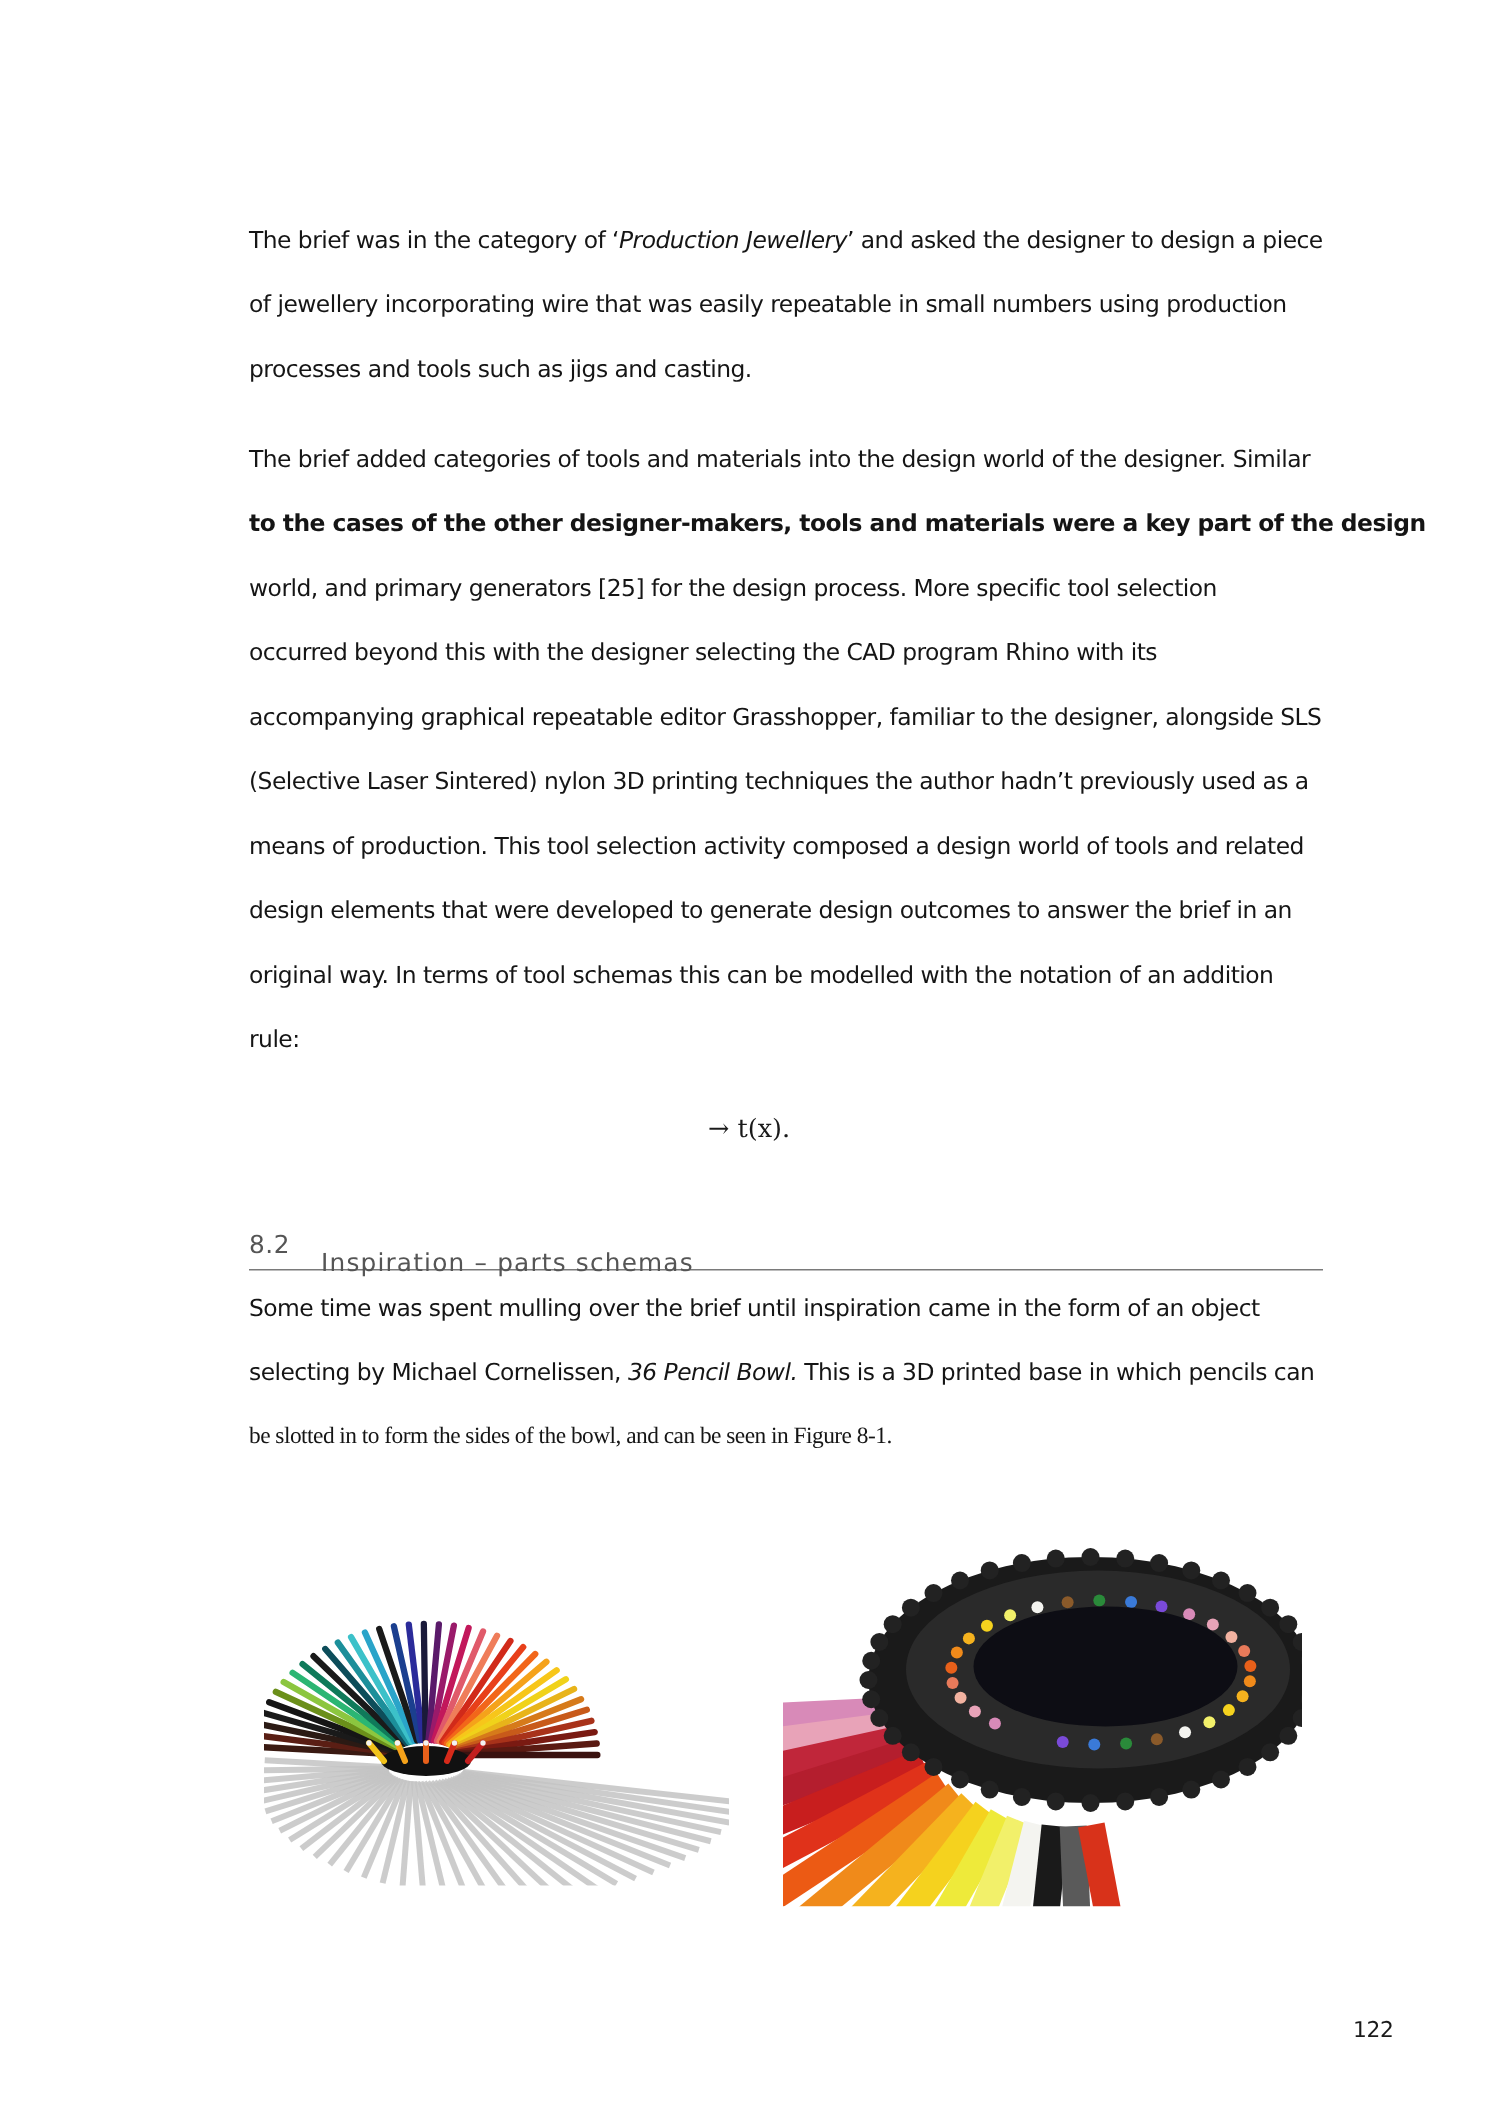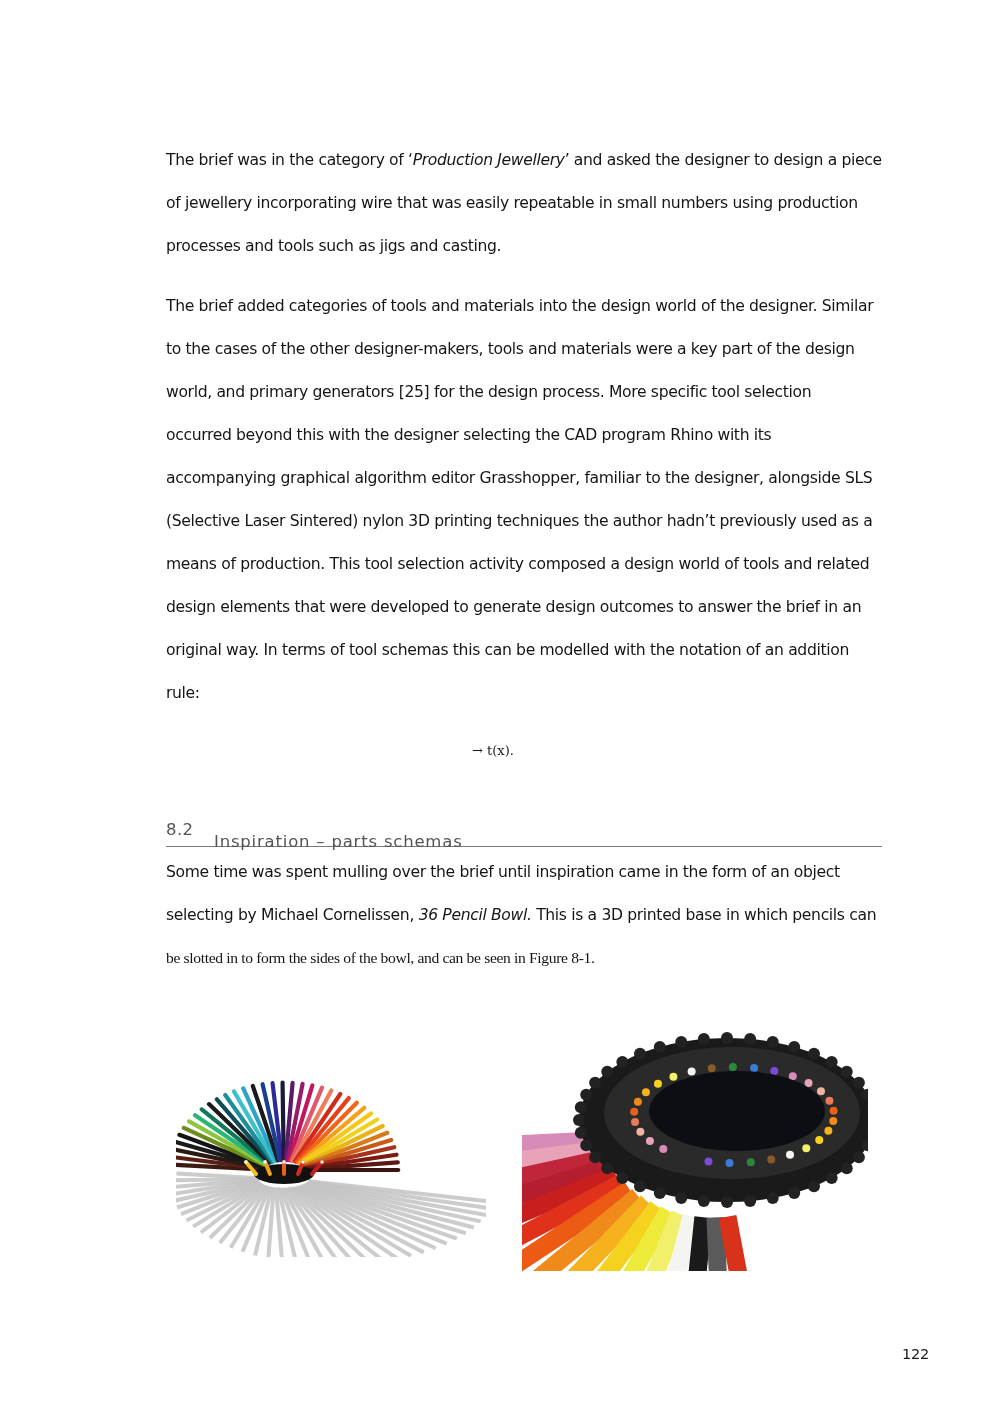--- a/index.html
+++ b/index.html
@@ -4,21 +4,21 @@
   <style>
     html, body { margin: 0; padding: 0; background: #ffffff; }
     body { width: 1000px; height: 1411px; position: relative; overflow: hidden;
            font-family: "DejaVu Sans", sans-serif; color: #1a1a1a; }
     .page { position: absolute; left: 0; top: 0; width: 1000px; height: 1411px; margin-top: 32px; }
     .para { position: absolute; left: 166px; width: 720px; margin: 0; }
     .line { position: absolute; left: 0; white-space: nowrap; font-size: 15.6px;
             letter-spacing: -0.35px; line-height: 20px; color: #151515; }
     .line em { font-style: italic; }
     .equation { position: absolute; left: 472px; top: 711px; font-family: "DejaVu Serif", serif;
-                font-size: 13px; color: #1a1a1a; white-space: nowrap; }
+                font-size: 17px; color: #1a1a1a; white-space: nowrap; }
     .heading { position: absolute; left: 166px; top: 788px; width: 716px; height: 26px;
                border-bottom: 1.5px solid #7a7a7a; }
     .heading-num { position: absolute; left: 0; top: 0; font-size: 16.5px; color: #555555;
                    letter-spacing: 0.4px; }
     .heading-title { position: absolute; left: 48px; top: 12px; font-size: 16.5px; color: #555555;
                      letter-spacing: 0.8px; white-space: nowrap; }
     .figure { position: absolute; }
     .fig-left { left: 176px; top: 1020px; width: 310px; height: 205px; }
     .fig-right { left: 522px; top: 993px; width: 346px; height: 246px; overflow: hidden; }
     .footer { position: absolute; top: 1314px; font-size: 14.5px; color: #6a6a6a; white-space: nowrap;
@@ -31,24 +31,24 @@
 
 <div class="page">
 
   <div class="para" style="top: 118px;">
       <div class="line" style="top: 0px;"><span>The brief was in the category of ‘</span><em>Production Jewellery</em><span>’ and asked the designer to design a piece</span></div>
       <div class="line" style="top: 43px;"><span>of jewellery incorporating wire that was easily repeatable in small numbers using production</span></div>
       <div class="line" style="top: 86px;"><span>processes and tools such as jigs and casting.</span></div>
     </div>
   <div class="para" style="top: 264px;">
       <div class="line" style="top: 0px;"><span>The brief added categories of tools and materials into the design world of the designer. Similar</span></div>
-      <div class="line" style="top: 43px;"><span>to the cases of the other designer-makers, tools and materials were a key part of the design</span></div>
+      <div class="line" style="top: 43px; font-weight: bold;"><span>to the cases of the other designer-makers, tools and materials were a key part of the design</span></div>
       <div class="line" style="top: 86px;"><span>world, and primary generators [25] for the design process. More specific tool selection</span></div>
       <div class="line" style="top: 129px;"><span>occurred beyond this with the designer selecting the CAD program Rhino with its</span></div>
-      <div class="line" style="top: 172px;"><span>accompanying graphical algorithm editor Grasshopper, familiar to the designer, alongside SLS</span></div>
+      <div class="line" style="top: 172px;"><span>accompanying graphical repeatable editor Grasshopper, familiar to the designer, alongside SLS</span></div>
       <div class="line" style="top: 215px;"><span>(Selective Laser Sintered) nylon 3D printing techniques the author hadn’t previously used as a</span></div>
       <div class="line" style="top: 258px;"><span>means of production. This tool selection activity composed a design world of tools and related</span></div>
       <div class="line" style="top: 301px;"><span>design elements that were developed to generate design outcomes to answer the brief in an</span></div>
       <div class="line" style="top: 344px; text-align: right;"><span>original way. In terms of tool schemas this can be modelled with the notation of an addition</span></div>
       <div class="line" style="top: 387px;"><span>rule:</span></div>
     </div>
 
   <div class="equation">→ t(x).</div>
 
   <div class="heading">

